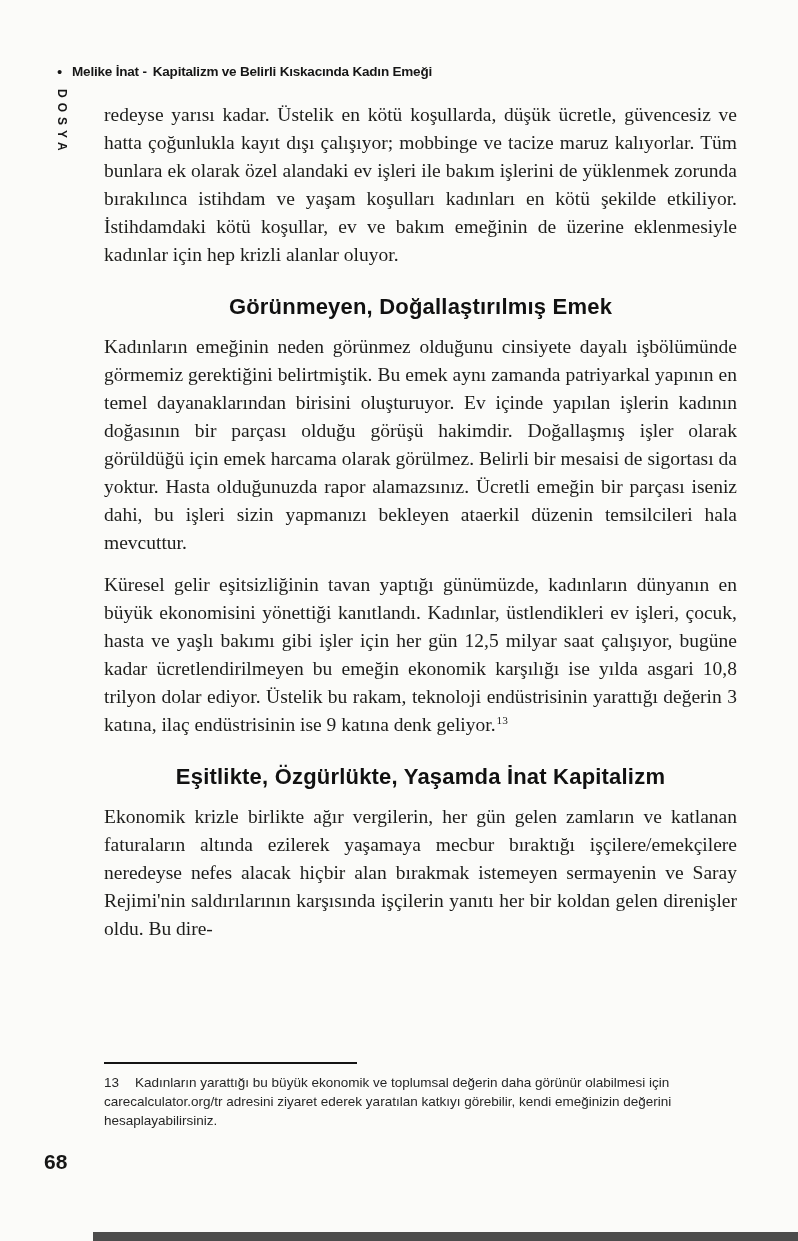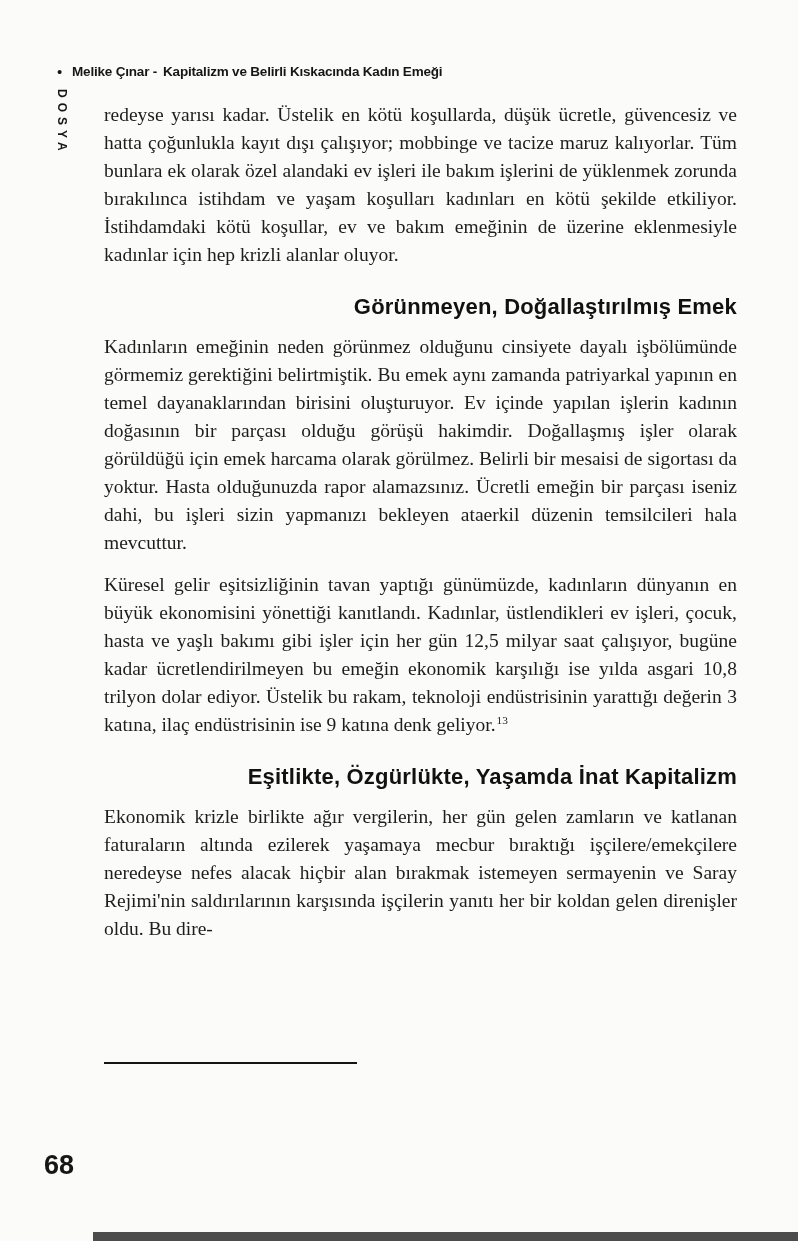--- a/index.html
+++ b/index.html
@@ -57,21 +57,21 @@
     color: #1d1d1b;
   }
   .content p.para { margin: 0 0 14px 0; }
   .content h2 {
     font-family: "Liberation Sans", sans-serif;
     font-weight: 700;
     font-size: 22px;
     letter-spacing: 0.2px;
     color: #111;
     margin: 24px 0 12px 0;
-    text-align: right;
+    text-align: center;
     line-height: 28px;
   }
   sup.fnref {
     font-size: 0.58em;
     vertical-align: super;
     line-height: 0;
     margin-left: 1px;
   }
 
   
@@ -96,42 +96,42 @@
   }
   .fn-num { margin-right: 16px; }
 
   
   .page-number {
     position: absolute;
     left: 44px;
     top: 1150px;
     font-family: "Liberation Sans", sans-serif;
     font-weight: 600;
-    font-size: 27px;
+    font-size: 21px;
     color: #161616;
   }
 
   
   .scan-bar {
     position: absolute;
     left: 93px;
     right: 0;
     bottom: 0;
     height: 9px;
     background: #4c4c4c;
   }
 </style>
 </head>
 <body>
 
 <div class="page">
 
   <header class="page-header">
     <span class="hdr-bullet">•</span>
-    <span class="hdr-author">Melike Çınar -</span>
+    <span class="hdr-author">Melike İnat -</span>
     <span class="hdr-title">Kapitalizm ve Belirli Kıskacında Kadın Emeği</span>
   </header>
 
   <div class="margin-label">DOSYA</div>
 
   <main class="content">
     <p class="para">redeyse yarısı kadar. Üstelik en kötü koşullarda, düşük ücretle, güvencesiz ve hatta çoğunlukla kayıt dışı çalışıyor; mobbinge ve tacize maruz kalıyorlar. Tüm bunlara ek olarak özel alandaki ev işleri ile bakım işlerini de yüklenmek zorunda bırakılınca istihdam ve yaşam koşulları kadınları en kötü şekilde etkiliyor. İstihdamdaki kötü koşullar, ev ve bakım emeğinin de üzerine eklenmesiyle kadınlar için hep krizli alanlar oluyor.</p>
 
     <h2>Görünmeyen, Doğallaştırılmış Emek</h2>
 
@@ -139,19 +139,22 @@
 
     <p class="para"><span>Küresel gelir eşitsizliğinin tavan yaptığı günümüzde, kadınların dünyanın en büyük ekonomisini yönettiği kanıtlandı. Kadınlar, üstlendikleri ev işleri, çocuk, hasta ve yaşlı bakımı gibi işler için her gün 12,5 milyar saat çalışıyor, bugüne kadar ücretlendirilmeyen bu emeğin ekonomik karşılığı ise yılda asgari 10,8 trilyon dolar ediyor. Üstelik bu rakam, teknoloji endüstrisinin yarattığı değerin 3 katına, ilaç endüstrisinin ise 9 katına denk geliyor.</span><sup class="fnref">13</sup></p>
 
     <h2>Eşitlikte, Özgürlükte, Yaşamda İnat Kapitalizm</h2>
 
     <p class="para">Ekonomik krizle birlikte ağır vergilerin, her gün gelen zamların ve katlanan faturaların altında ezilerek yaşamaya mecbur bıraktığı işçilere/emekçilere neredeyse nefes alacak hiçbir alan bırakmak istemeyen sermayenin ve Saray Rejimi'nin saldırılarının karşısında işçilerin yanıtı her bir koldan gelen direnişler oldu. Bu dire-</p>
   </main>
 
   <footer class="footnote-block">
     <div class="footnote-rule"></div>
+    <p class="footnote">
+      <span class="fn-num">13</span><span>Kadınların yarattığı bu büyük ekonomik ve toplumsal değerin daha görünür olabilmesi için carecalculator.org/tr adresini ziyaret ederek yaratılan katkıyı görebilir, kendi emeğinizin değerini hesaplayabilirsiniz.</span>
+    </p>
   </footer>
 
   <div class="page-number">68</div>
 
   <div class="scan-bar"></div>
 
 </div>
 
 </body></html>

